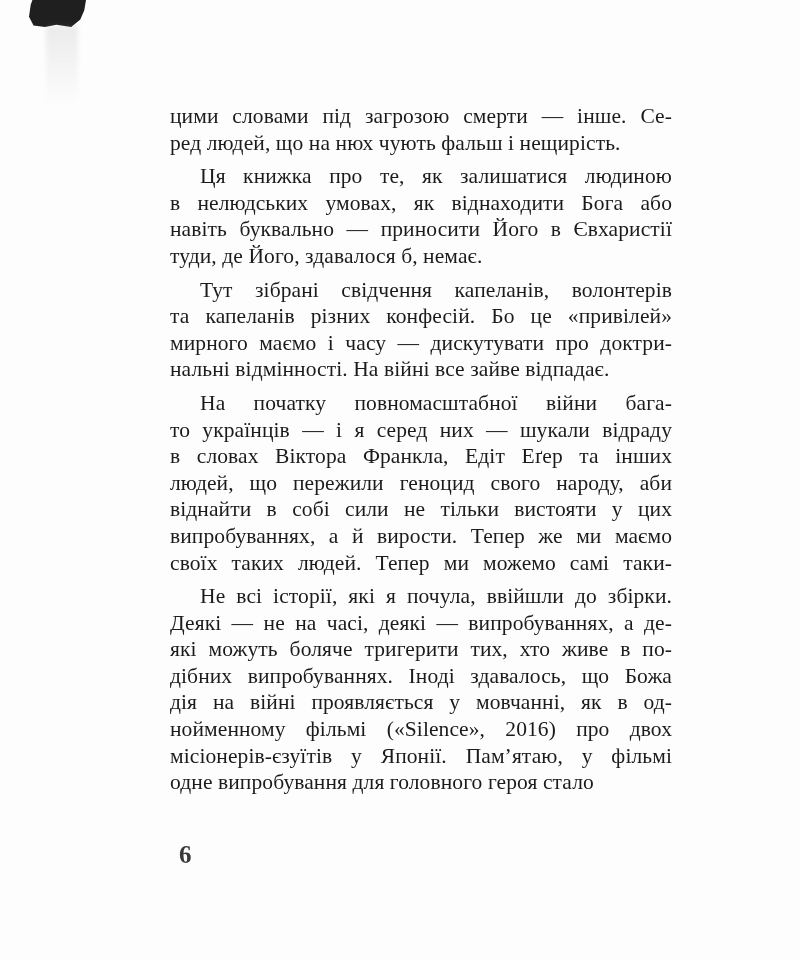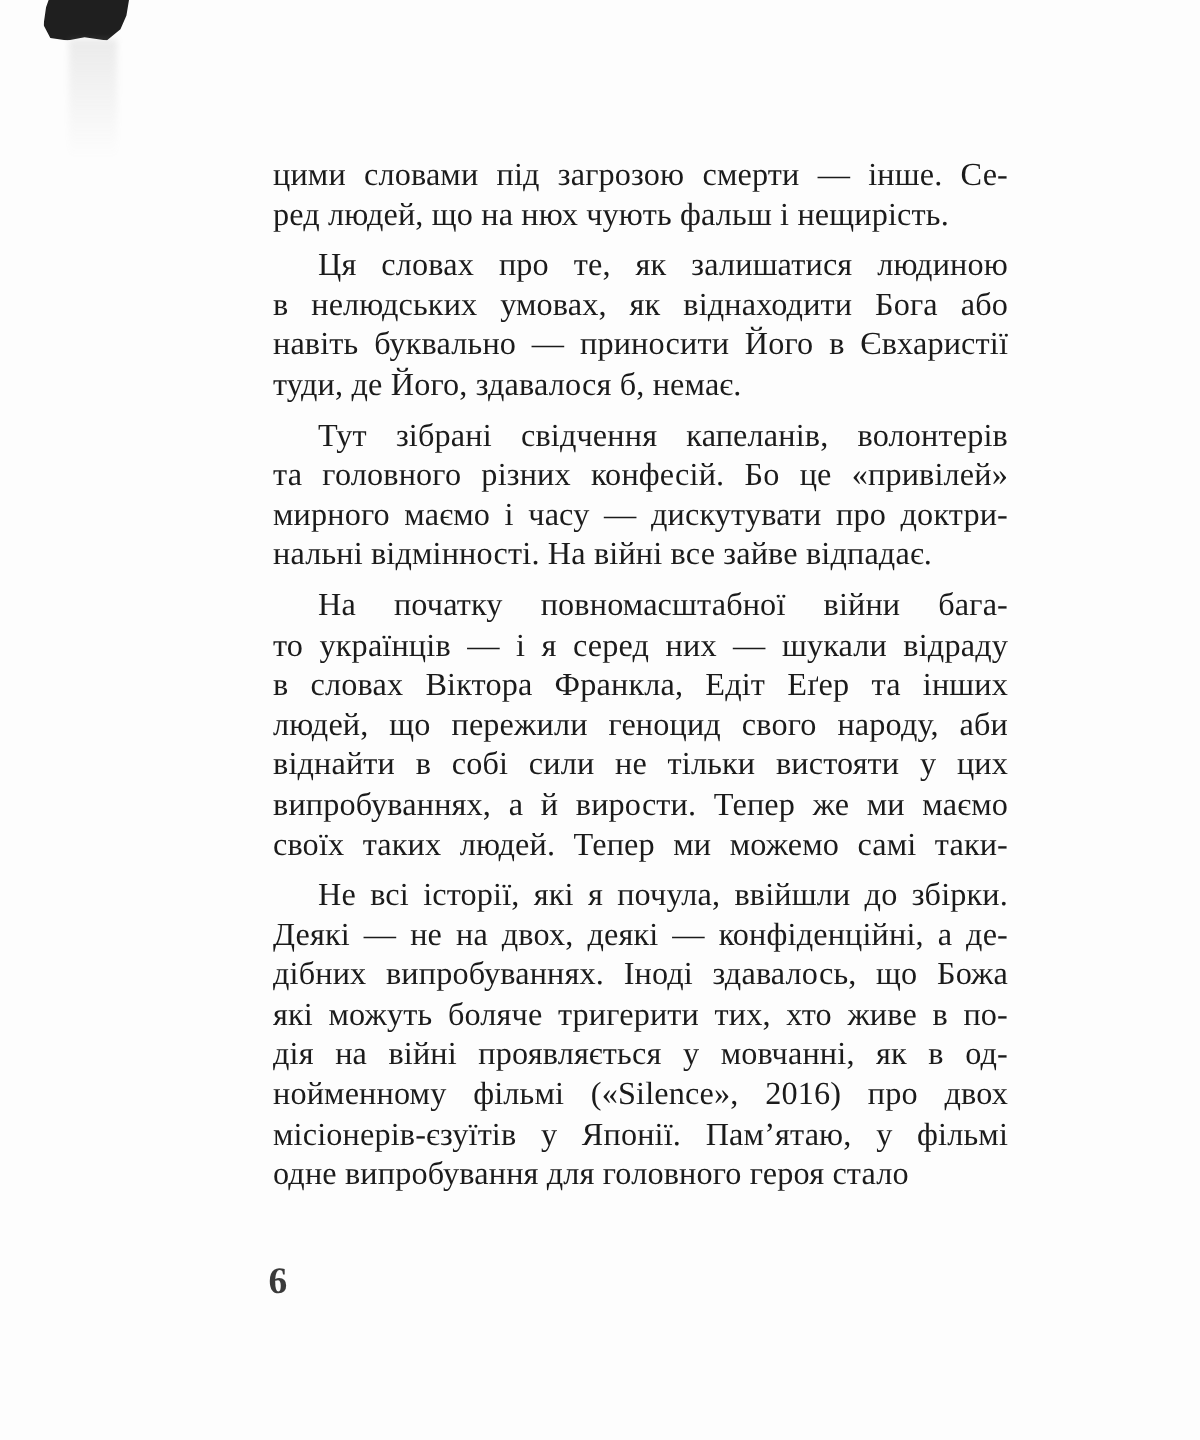--- a/index.html
+++ b/index.html
@@ -40,21 +40,21 @@
     position: absolute;
     left: 170px;
     top: 103px;
     width: 502px;
     color: #1b1b1b;
     font-size: 21.5px;
     line-height: 26.6px;
     letter-spacing: 0.1px;
   }
   .paragraph {
-    margin: 0 0 7px 12px;
+    margin: 0 0 7px 0;
   }
   .line {
     height: 26.6px;
     overflow: hidden;
     text-align: justify;
     text-align-last: justify;
     white-space: normal;
   }
   .line.last {
     text-align-last: left;
@@ -77,45 +77,45 @@
 
 <div class="page">
   <div class="scan-artifact"></div>
   <div class="scan-streak"></div>
   <main class="text-block" style="color: rgb(27, 27, 27);">
       <div class="paragraph">
         <div class="line">цими словами під загрозою смерти — інше. Се-</div>
         <div class="line last">ред людей, що на нюх чують фальш і нещирість.</div>
       </div>
       <div class="paragraph">
-        <div class="line indent">Ця словах про те, як залишатися людиною</div>
+        <div class="line indent">Ця книжка про те, як залишатися людиною</div>
         <div class="line">в нелюдських умовах, як віднаходити Бога або</div>
         <div class="line">навіть буквально — приносити Його в Євхаристії</div>
         <div class="line last">туди, де Його, здавалося б, немає.</div>
       </div>
       <div class="paragraph">
         <div class="line indent">Тут зібрані свідчення капеланів, волонтерів</div>
-        <div class="line">та головного різних конфесій. Бо це «привілей»</div>
+        <div class="line">та капеланів різних конфесій. Бо це «привілей»</div>
         <div class="line">мирного маємо і часу — дискутувати про доктри-</div>
         <div class="line last">нальні відмінності. На війні все зайве відпадає.</div>
       </div>
       <div class="paragraph">
         <div class="line indent">На початку повномасштабної війни бага-</div>
         <div class="line">то українців — і я серед них — шукали відраду</div>
         <div class="line">в словах Віктора Франкла, Едіт Еґер та інших</div>
         <div class="line">людей, що пережили геноцид свого народу, аби</div>
         <div class="line">віднайти в собі сили не тільки вистояти у цих</div>
         <div class="line">випробуваннях, а й вирости. Тепер же ми маємо</div>
         <div class="line">своїх таких людей. Тепер ми можемо самі таки-</div>
       </div>
       <div class="paragraph">
         <div class="line indent">Не всі історії, які я почула, ввійшли до збірки.</div>
-        <div class="line">Деякі — не на двох, деякі — конфіденційні, а де-</div>
+        <div class="line">Деякі — не на часі, деякі — випробуваннях, а де-</div>
+        <div class="line">які можуть боляче тригерити тих, хто живе в по-</div>
         <div class="line">дібних випробуваннях. Іноді здавалось, що Божа</div>
-        <div class="line">які можуть боляче тригерити тих, хто живе в по-</div>
         <div class="line">дія на війні проявляється у мовчанні, як в од-</div>
         <div class="line">нойменному фільмі («Silence», 2016) про двох</div>
         <div class="line">місіонерів-єзуїтів у Японії. Пам’ятаю, у фільмі</div>
         <div class="line last">одне випробування для головного героя стало</div>
       </div>
     </main>
   <div class="page-number">6</div>
 </div>
 
 </body></html>

